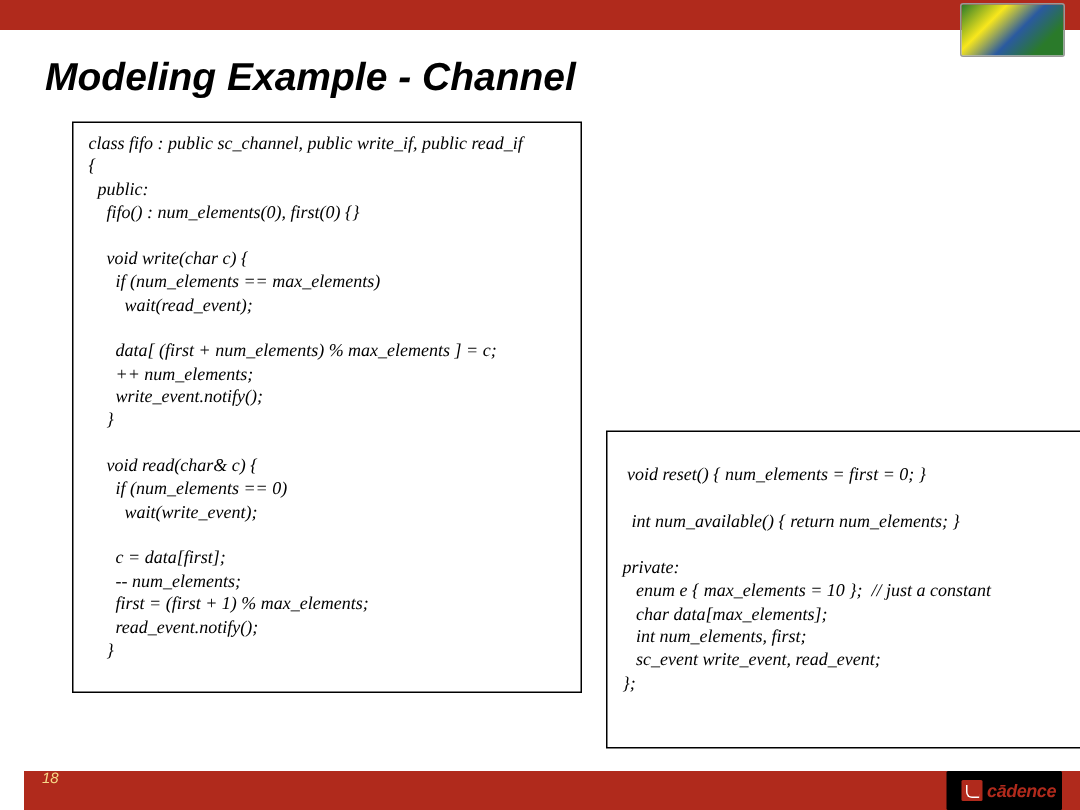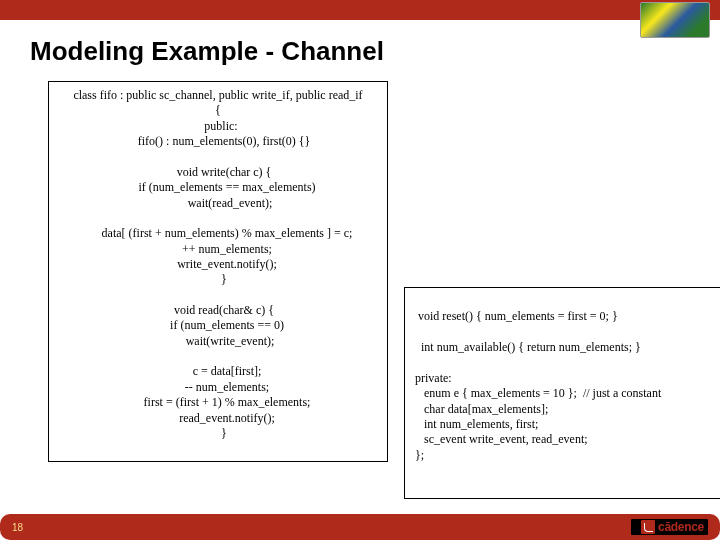--- a/index.html
+++ b/index.html
@@ -1,15 +1,15 @@
 <!DOCTYPE html>
 <html><head>
 <meta charset="utf-8">
 <style>
-  * { margin: 0; padding: 0; box-sizing: border-box; }
+  * { margin: 0; padding: 0; box-sizing: border-box; font-style: italic; }
   body {
     width: 720px;
     height: 540px;
     font-family: Arial, Helvetica, sans-serif;
     background: #fff;
     position: relative;
     overflow: hidden;
   }
   .top-bar {
     height: 20px;
@@ -46,42 +46,39 @@
     line-height: 1.28;
     padding: 6px 10px;
     white-space: pre;
     color: #000;
   }
   .box-left {
     left: 18px;
     top: 4px;
     width: 340px;
     height: 381px;
-    text-align: center;
   }
   .box-right {
     left: 374px;
     top: 210px;
     width: 324px;
     height: 212px;
   }
   .footer {
     position: absolute;
     bottom: 0;
-    left: 0;
+    left: 16px;
     right: 0;
     height: 26px;
     background: #b02a1c;
     display: flex;
-    align-items: center;
     justify-content: space-between;
     padding: 0 12px;
     color: #f6d98a;
     font-size: 10px;
-    border-radius: 10px;
   }
   .logo {
     display: flex;
     align-items: center;
     gap: 1px;
     background: #000000;
     color: #b02a1c;
     padding: 1px 4px 1px 10px;
     font-weight: bold;
     font-size: 12px;

